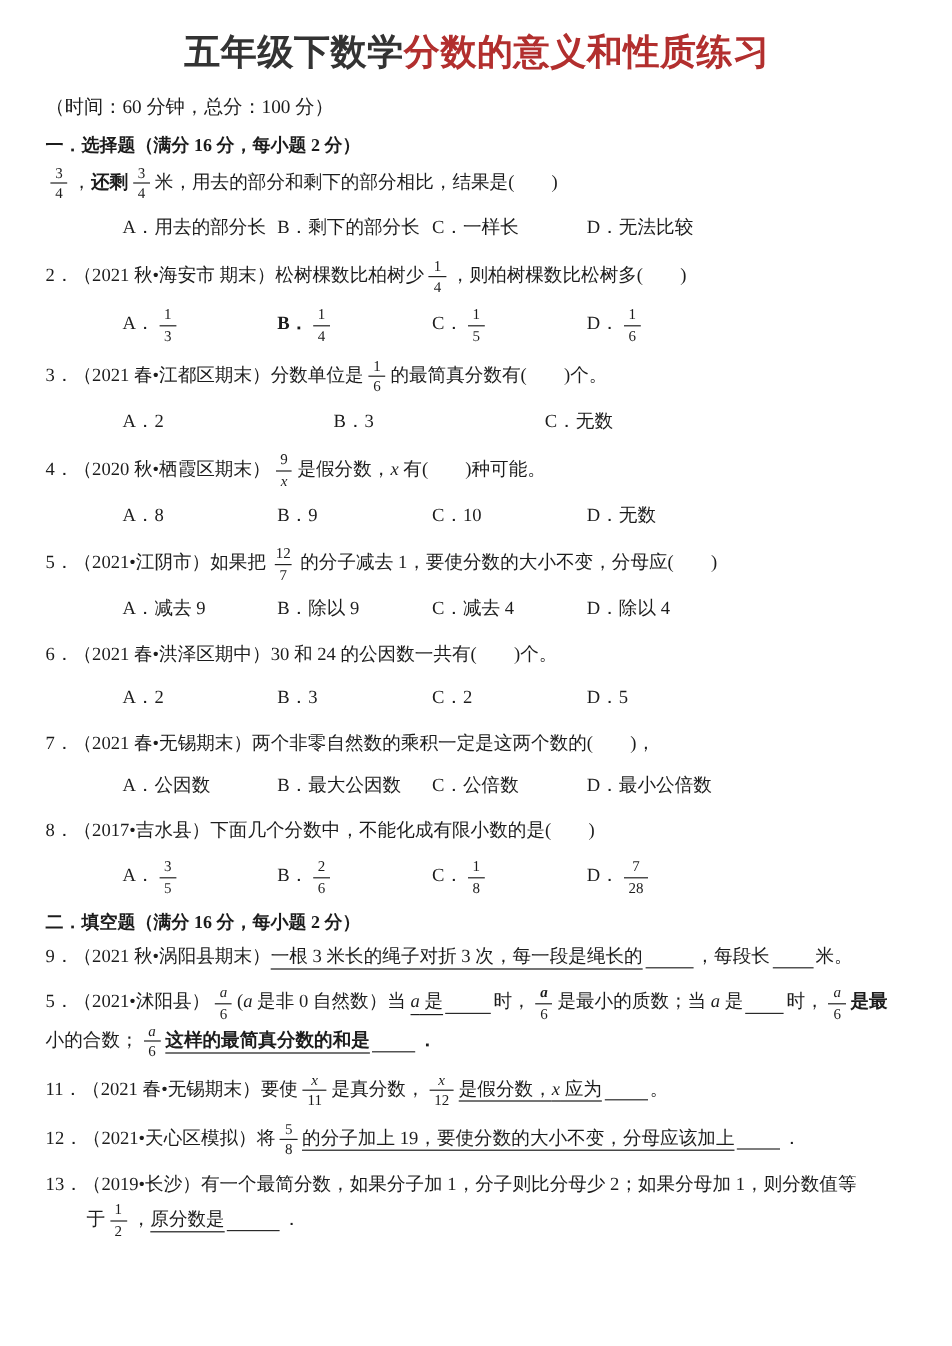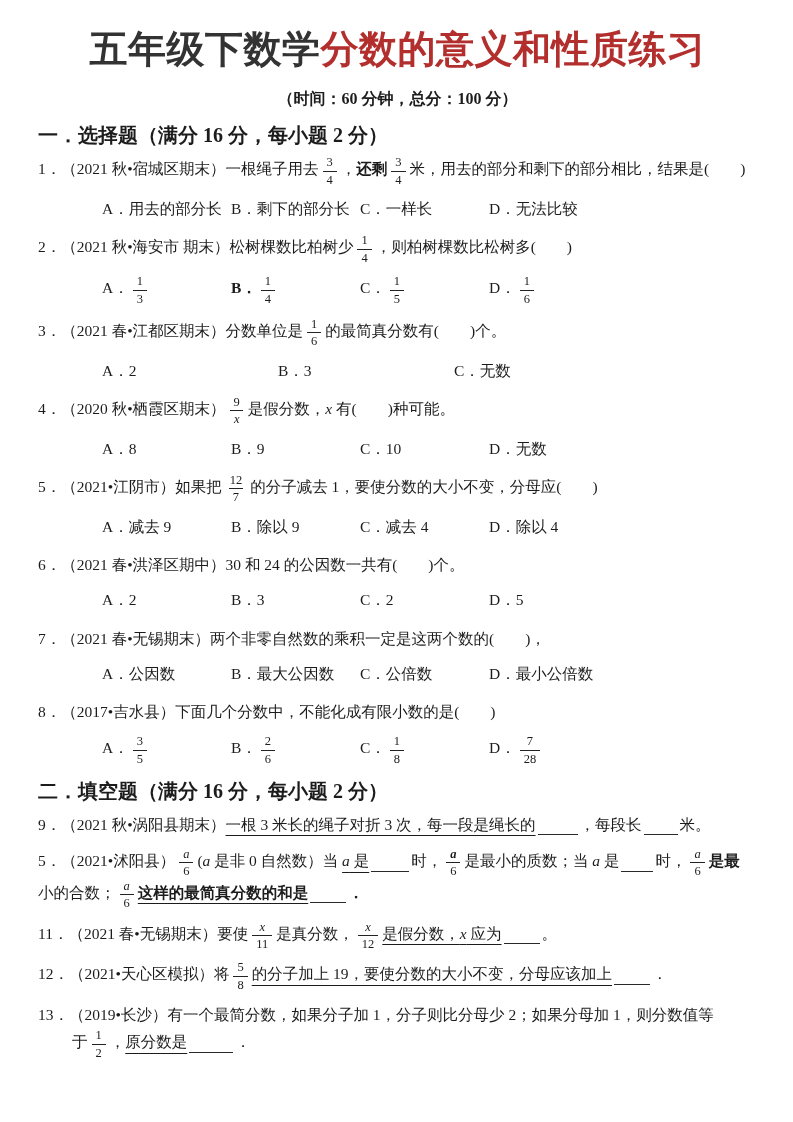--- a/index.html
+++ b/index.html
@@ -3,26 +3,26 @@
 <meta charset="utf-8">
 <style>
   html,body{margin:0;padding:0;background:#fff;}
   body{
     width:793px;height:1122px;overflow:hidden;
     font-family:"Liberation Serif","DejaVu Serif",serif;
     color:#1c1c1c;font-size:15.5px;
   }
   .page{padding:24px 36px 10px 38px;box-sizing:border-box;}
   .title{
-    text-align:center;font-size:38px;font-weight:700;color:#333;
+    text-align:center;font-size:30px;font-weight:700;color:#333;
     margin:0 0 14px 0;letter-spacing:.5px;line-height:1.35;
   }
   .title .red{color:var(--accent,#b22f2e);}
-  .subtitle{text-align:center;font-weight:700;font-size:16px;margin:0 0 8px 0;}
-  .heading{font-weight:700;font-size:20px;margin:12px 0 6px 0;}
+  .subtitle{font-weight:400;font-size:16px;margin:0 0 8px 0;}
+  .heading{font-weight:700;font-size:15px;margin:12px 0 6px 0;}
   .para{margin:5px 0 9px 0;line-height:1.75;}
   .opts{display:flex;align-items:center;margin:2px 0 11px 0;padding-left:64px;line-height:1.7;}
   .opts[data-cols="4"] .opt{width:129px;flex:none;}
   .opts[data-cols="4"] .opt:last-child{width:auto;}
   .opts[data-cols="3"] .opt{width:176px;flex:none;}
   .opts[data-cols="3"] .opt:last-child{width:auto;}
   .b{font-weight:700;}
   .it{font-style:italic;}
   .u{text-decoration:underline;text-underline-offset:5px;text-decoration-thickness:1.4px;}
   .frac{
@@ -38,21 +38,21 @@
   .sp{display:inline-block;}
 </style>
 </head>
 <body>
 
 <div class="page">
   <h1 class="title"><span>五年级下数学</span><span class="red">分数的意义和性质练习</span></h1>
   <div class="subtitle">（时间：60 分钟，总分：100 分）</div>
   <div id="doc">
       <div class="heading">一．选择题（满分 16 分，每小题 2 分）</div>
-      <div class="para"><span class="">1．（2021 秋•宿城区期末）一根绳子用去</span><span class="frac">
+      <div class="para"><span class="frac">
           <span class="fn">3</span>
           <span class="fd">4</span>
         </span><span class="">，</span><span class="b ">还剩</span><span class="frac">
           <span class="fn">3</span>
           <span class="fd">4</span>
         </span><span class="">米，用去的部分和剩下的部分相比，结果是(　　)</span></div>
       <div class="opts" data-cols="4">
         <span class="opt"><span class="">A．用去的部分长</span></span>
         <span class="opt"><span class="">B．剩下的部分长</span></span>
         <span class="opt"><span class="">C．一样长</span></span>

